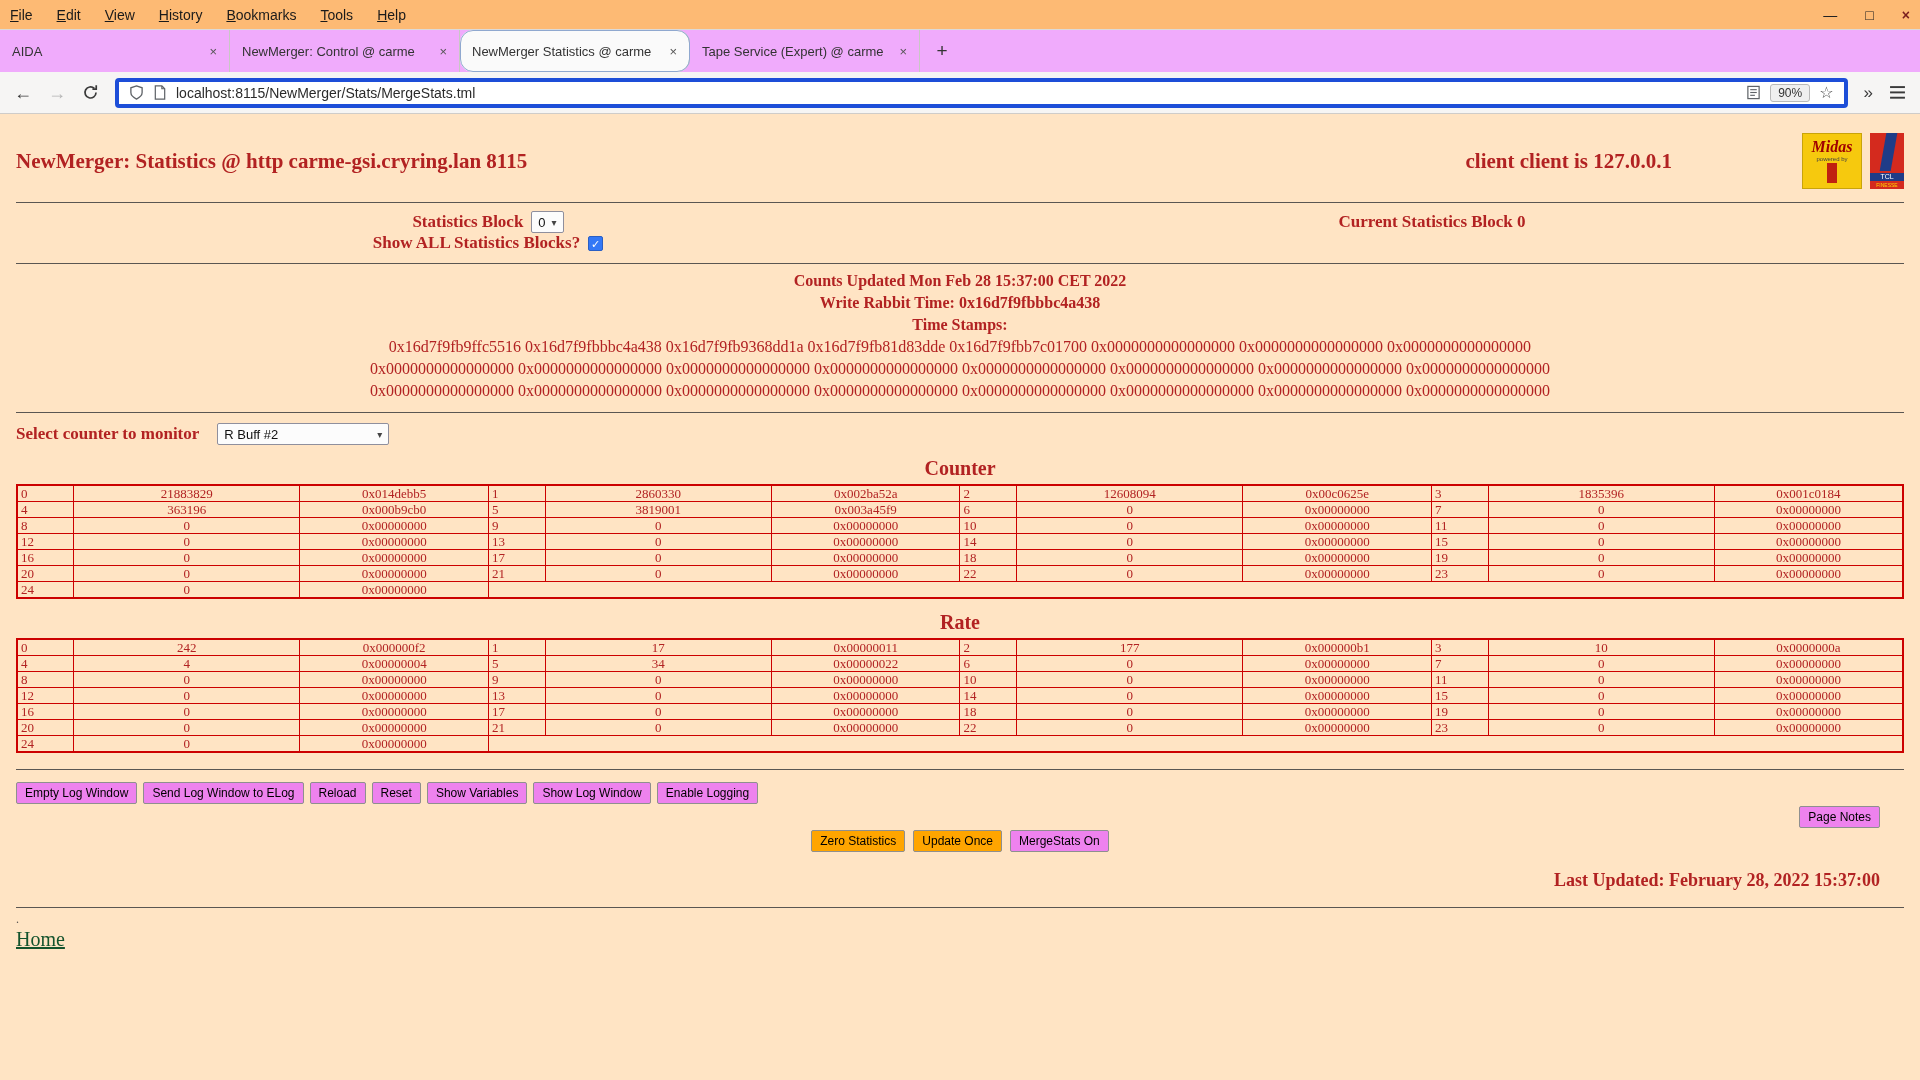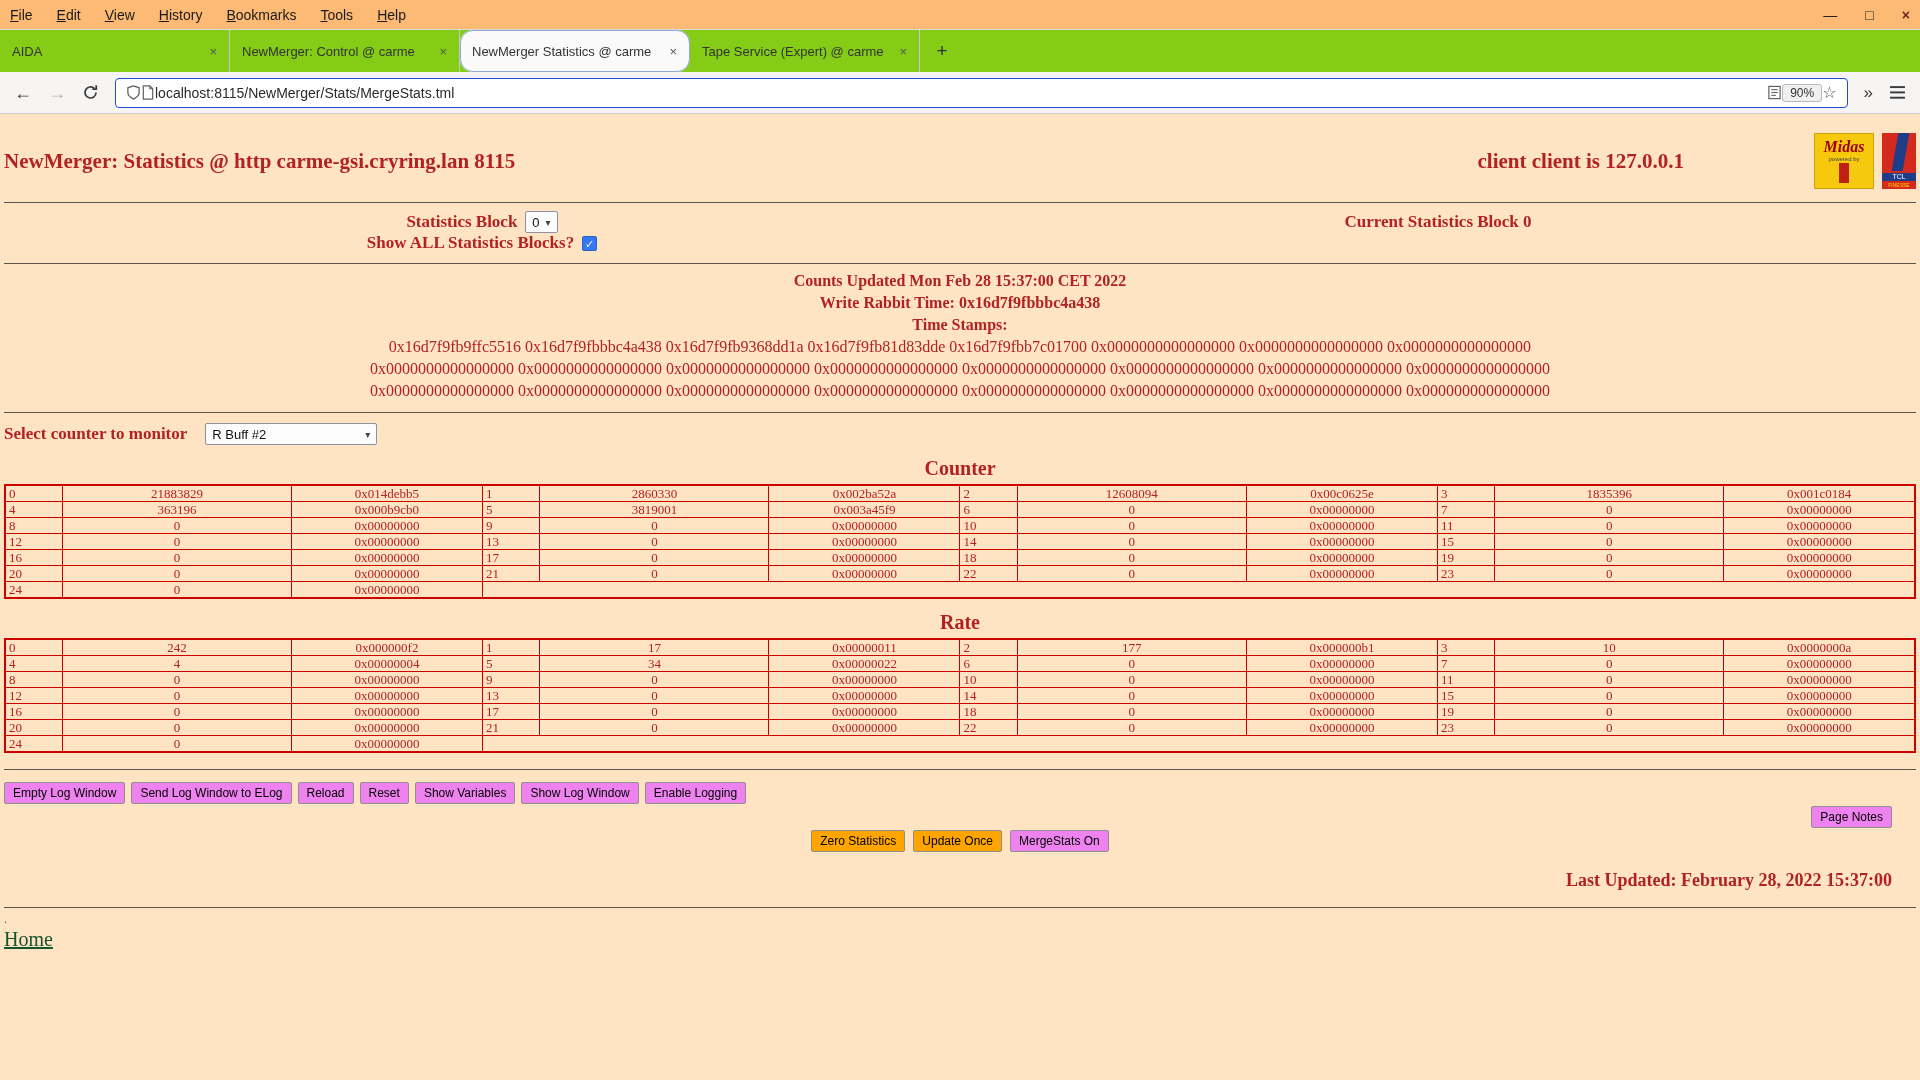--- a/index.html
+++ b/index.html
@@ -13,51 +13,51 @@
   .menubar {
     height:30px; background:#fdba74; display:flex; align-items:center;
     padding:0 10px; font-family:"Liberation Sans", sans-serif; font-size:14px; color:#1a1a1a;
     border-bottom:1px solid #DCDAD7;
   }
   .menu-item { margin-right:24px; cursor:default; }
   .menu-item::first-letter { text-decoration:underline; }
   .window-controls { margin-left:auto; display:flex; gap:28px; font-size:14px; color:#222; align-items:center; }
   .wc-close { color:#7a1f1f; font-weight:bold; }
 
-  .tabbar { height:42px; background:#84cc16; display:flex; align-items:stretch; }
+  .tabbar { height:42px; background:#f0abfc; display:flex; align-items:stretch; }
   .tab {
     width:230px; display:flex; align-items:center; padding:0 12px;
     font-family:"Liberation Sans", sans-serif; font-size:13px; color:#333;
     border-right:1px solid #C9C7C4; position:relative;
   }
   .tab-title { flex:1; white-space:nowrap; overflow:hidden; text-overflow:ellipsis; margin-right:8px; }
   .tab-close { color:#555; font-size:13px; cursor:default; }
   .tab.active { background:#FAFAFA; outline:1px solid #8FA8CF; outline-offset:-1px;border-radius:13px; }
   .newtab { width:44px; display:flex; align-items:center; justify-content:center; font-size:19px; color:#333;
     font-family:"Liberation Sans", sans-serif; }
 
   .navbar {
     height:42px; background:#F6F5F4; display:flex; align-items:center;
     padding:0 14px; gap:16px; border-bottom:1px solid #CFCCC9;
     font-family:"Liberation Sans", sans-serif;
   }
   .nav-icon { font-size:18px; color:#3a3a3a; line-height:1; }
   .nav-icon.disabled { color:#b5b5b5; }
   .urlbar {
-    flex:1; height:30px; background:#FFFFFF; border:1px solid #1d4ed8; border-radius:4px;
-    display:flex; align-items:center; padding:0 10px; 
+    flex:1; height:30px; background:#FFFFFF; border:4px solid #1d4ed8; border-radius:4px;
+    display:flex; align-items:center; padding:0 10px; gap:9px;
   }
   .url-text { flex:1; font-size:14px; color:#2b2b2b; white-space:nowrap; overflow:hidden; }
   .zoom-pill { font-size:12px; color:#333; border:1px solid #b9b9b9; background:#EFEFEF; padding:1px 7px; border-radius:3px; }
   .star { font-size:16px; color:#4a4a4a; }
   .overflow-chevrons { font-size:17px; color:#3a3a3a; }
   .icon-svg { display:block; }
 
   
-  .page { height:966px; padding:6px 4px 0; color:#B22222; overflow:hidden; }
+  .page { height:966px; padding:6px 16px 0; color:#B22222; overflow:hidden; }
   .page-header { display:flex; align-items:center; margin-top:10px; height:62px; }
   .page-title { font-size:21px; font-weight:bold; }
   .client-address { font-size:21px; font-weight:bold; margin-left:auto; margin-right:130px; }
   .logos { display:flex; gap:8px; align-items:center; }
   .logo-midas {
     width:60px; height:56px; background:#F6C90E; border:1px solid #C9A40A;
     text-align:center; overflow:hidden; font-family:"Liberation Serif", serif;
   }
   .midas-text { color:#A00000; font-weight:bold; font-style:italic; font-size:16px; margin-top:4px; }
   .midas-sub { font-size:6px; color:#444; font-family:"Liberation Sans", sans-serif; }

